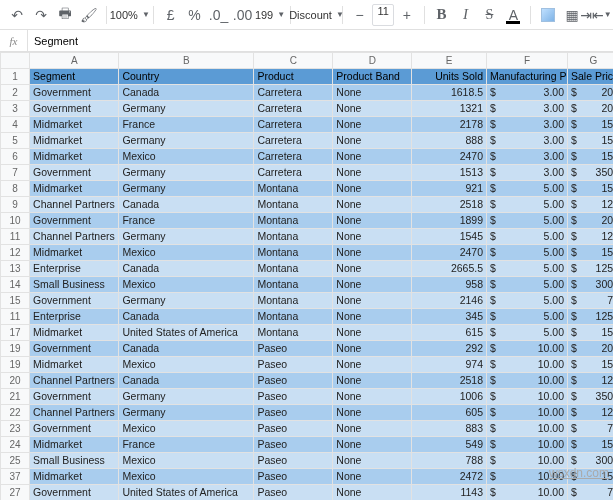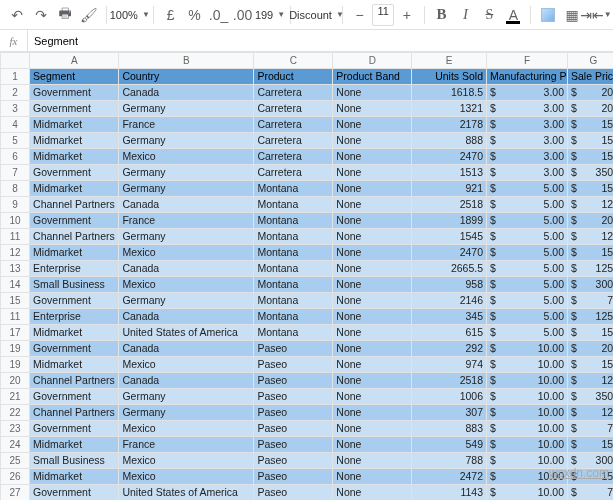--- a/index.html
+++ b/index.html
@@ -433,21 +433,21 @@
           <td class="sel num">1006</td>
           <td class="sel num"><span class="cur">$</span>10.00</td>
           <td class="sel num"><span class="cur">$</span>350.</td>
         </tr>
         <tr class="odd">
           <td class="rowhdr">22</td>
           <td class="sel">Channel Partners</td>
           <td class="sel">Germany</td>
           <td class="sel">Paseo</td>
           <td class="sel">None</td>
-          <td class="sel num">307</td>
+          <td class="sel num">605</td>
           <td class="sel num"><span class="cur">$</span>10.00</td>
           <td class="sel num"><span class="cur">$</span>12.</td>
         </tr>
         <tr class="even">
           <td class="rowhdr">23</td>
           <td class="sel">Government</td>
           <td class="sel">Mexico</td>
           <td class="sel">Paseo</td>
           <td class="sel">None</td>
           <td class="sel num">883</td>
@@ -468,21 +468,21 @@
           <td class="rowhdr">25</td>
           <td class="sel">Small Business</td>
           <td class="sel">Mexico</td>
           <td class="sel">Paseo</td>
           <td class="sel">None</td>
           <td class="sel num">788</td>
           <td class="sel num"><span class="cur">$</span>10.00</td>
           <td class="sel num"><span class="cur">$</span>300.</td>
         </tr>
         <tr class="odd">
-          <td class="rowhdr">26</td>
+          <td class="rowhdr">37</td>
           <td class="sel">Midmarket</td>
           <td class="sel">Mexico</td>
           <td class="sel">Paseo</td>
           <td class="sel">None</td>
           <td class="sel num">2472</td>
           <td class="sel num"><span class="cur">$</span>10.00</td>
           <td class="sel num"><span class="cur">$</span>15.</td>
         </tr>
         <tr class="even">
           <td class="rowhdr">27</td>

